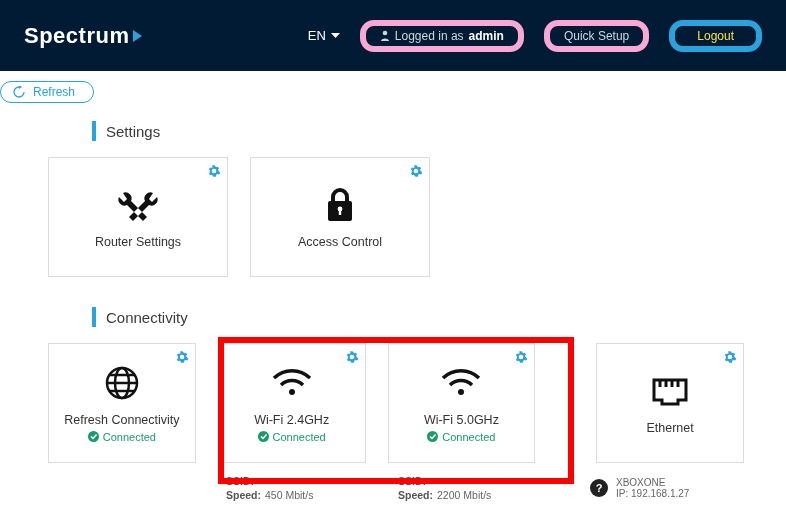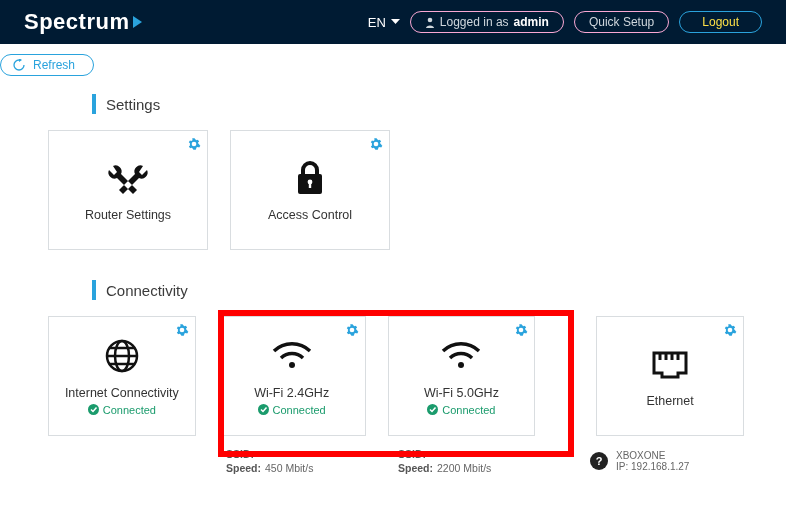--- a/index.html
+++ b/index.html
@@ -1,31 +1,31 @@
 <!DOCTYPE html>
 <html><head>
 <meta charset="utf-8">
 <style>
   * { box-sizing: border-box; margin: 0; padding: 0; }
   body { font-family: -apple-system, "Segoe UI", Arial, sans-serif; background: #fff; width: 786px; height: 518px; overflow: hidden; color: #333; }
-  .header { background: #001b33; height: 44px; display: flex; align-items: center; padding: 0 24px; }
+  .header { background: #001b33; height: 71px; display: flex; align-items: center; padding: 0 24px; }
   .logo { color: #fff; font-weight: 800; font-size: 22px; letter-spacing: 0.5px; display: flex; align-items: center; }
   .logo-arrow { width: 0; height: 0; border-left: 9px solid #2aa3dd; border-top: 6px solid transparent; border-bottom: 6px solid transparent; margin-left: 4px; }
-  .header-right { margin-left: auto; display: flex; align-items: center; gap: 10px; }
+  .header-right { margin-left: auto; display: flex; align-items: center; gap: 20px; }
   .lang { color: #fff; font-size: 13px; display: flex; align-items: center; gap: 5px; cursor: pointer; }
-  .pill { border: 1px solid #f9a8d4; border-radius: 14px; padding: 3px 14px; font-size: 12px; color: #cfd7dd; cursor: pointer; background: transparent; display: flex; align-items: center; gap: 5px; }
+  .pill { border: 6px solid #f9a8d4; border-radius: 14px; padding: 3px 14px; font-size: 12px; color: #cfd7dd; cursor: pointer; background: transparent; display: flex; align-items: center; gap: 5px; }
   .pill.logout { color: #fde047; border-color: #2aa3dd; padding: 3px 22px; }
   .pill b { color: #fff; font-weight: 700; }
   .toolbar { padding: 10px 28px 0 0; display: flex; }
   .refresh-btn { border: 1px solid #2aa3dd; color: #2aa3dd; background: #fff; border-radius: 14px; padding: 3px 18px 3px 12px; font-size: 12px; display: flex; align-items: center; gap: 8px; cursor: pointer; }
   .content { padding: 18px 42px 0 48px; }
   .section-title { display: flex; align-items: center; gap: 10px; margin-bottom: 16px; font-size: 15px; color: #3b3b3b; font-weight: 400; padding-left: 44px; }
   .section-bar { width: 4px; height: 20px; background: #2aa3dd; }
   .cards { display: flex; gap: 22px; }
-  .card { width: 160px; height: 120px; border: 1px solid #d9dde0; position: relative; display: flex; flex-direction: column; align-items: center; justify-content: center; cursor: pointer; background: #fff; }
+  .card { width: 180px; height: 120px; border: 1px solid #d9dde0; position: relative; display: flex; flex-direction: column; align-items: center; justify-content: center; cursor: pointer; background: #fff; }
   .card .gear { position: absolute; top: 6px; right: 6px; color: #2aa3dd; }
   .card .label { font-size: 12.5px; color: #333; margin-top: 10px; text-align: center; }
   .card .status { font-size: 11px; color: #1a9b6c; display: flex; align-items: flex-start; gap: 4px; margin-top: 4px; }
   .card .icon { height: 40px; display: flex; align-items: center; justify-content: center; }
   .connectivity-row { display: flex; gap: 22px; position: relative; }
   .connectivity-row .card { width: 150px; height: 120px; }
   .highlight-box { position: absolute; border: 6px solid #ff0000; left: 170px; top: -6px; width: 356px; height: 147px; pointer-events: none; z-index: 5; }
   .details { display: flex; gap: 22px; margin-top: 12px; font-size: 10.5px; color: #666; }
   .details .col { width: 150px; padding: 0 6px; }
   .details .col .row { display: flex; gap: 4px; margin-bottom: 2px; }
@@ -130,21 +130,21 @@
         </span>
       <div class="icon">
         <svg width="36" height="36" viewBox="0 0 36 36">
             <circle cx="18" cy="18" r="15" fill="none" stroke="#111" stroke-width="2.5"></circle>
             <ellipse cx="18" cy="18" rx="7" ry="15" fill="none" stroke="#111" stroke-width="2.5"></ellipse>
             <line x1="3" y1="18" x2="33" y2="18" stroke="#111" stroke-width="2.5"></line>
             <line x1="5" y1="10" x2="31" y2="10" stroke="#111" stroke-width="2.5"></line>
             <line x1="5" y1="26" x2="31" y2="26" stroke="#111" stroke-width="2.5"></line>
           </svg>
       </div>
-      <div class="label">Internet Connectivity</div>
+      <div class="label">Refresh Connectivity</div>
       <div class="status">
         <svg width="11" height="11" viewBox="0 0 11 11">
             <circle cx="5.5" cy="5.5" r="5.5" fill="#1a9b6c"></circle>
             <path d="M3 5.5 L5 7.5 L8.5 3.5" stroke="#fff" stroke-width="1.5" fill="none"></path>
           </svg>
         <span>Connected</span>
       </div>
     </div>
 
     <div class="card">

